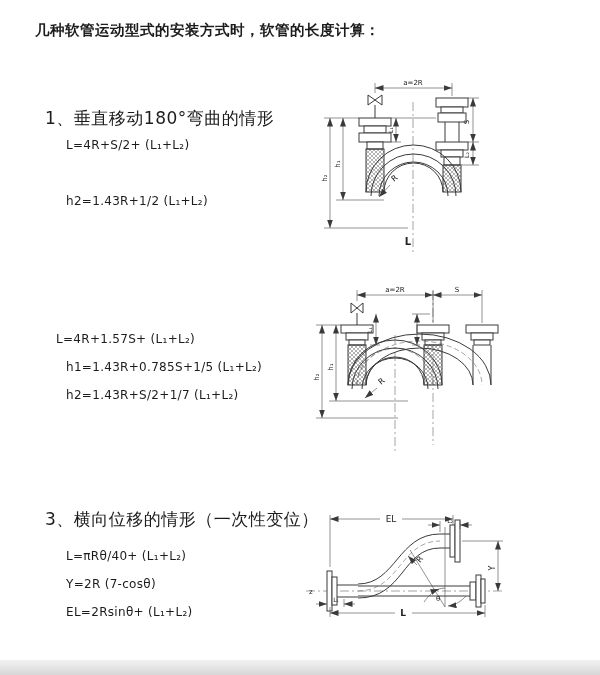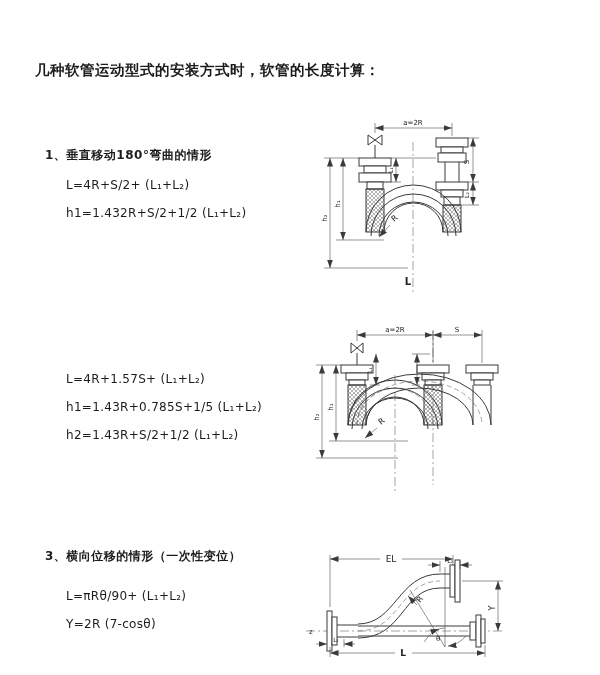--- a/index.html
+++ b/index.html
@@ -1,20 +1,20 @@
 <!DOCTYPE html>
 <html><head>
 <meta charset="utf-8">
 <style>
   html,body{margin:0;padding:0;}
   body{width:600px;height:675px;background:#ffffff;position:relative;overflow:hidden;
        font-family:"DejaVu Sans","Liberation Sans",sans-serif;color:#1c1c1c;}
-  .page{position:absolute;inset:0;background:#fff;margin-top:40px;}
+  .page{position:absolute;inset:0;background:#fff;}
   .title{position:absolute;left:35px;top:21px;font-size:14.5px;font-weight:bold;letter-spacing:.5px;margin:0;}
-  .heading{position:absolute;font-size:12px;font-weight:bold;letter-spacing:.5px;}
+  .heading{position:absolute;font-size:17px;font-weight:normal;letter-spacing:.5px;}
   .formula{position:absolute;font-size:12px;letter-spacing:.3px;}
   .diagram{position:absolute;}
   svg{display:block;}
   svg text{font-family:"DejaVu Sans","Liberation Sans",sans-serif;fill:#222;}
   .ol{stroke:#3a3a3a;stroke-width:1;fill:none;}
   .tl{stroke:#4a4a4a;stroke-width:.6;fill:none;}
   .cl{stroke:#5a5a5a;stroke-width:.55;fill:none;stroke-dasharray:9 3 2 3;}
   .dsh{stroke:#5a5a5a;stroke-width:.55;fill:none;stroke-dasharray:5 3;}
   .fl{fill:#fff;stroke:#3a3a3a;stroke-width:1;}
   .br{fill:url(#hatch);stroke:#3a3a3a;stroke-width:1;}
@@ -23,29 +23,30 @@
 </style>
 </head>
 <body>
 
 <div class="page">
 
   <h1 class="title">几种软管运动型式的安装方式时，软管的长度计算：</h1>
 
   <div class="heading" style="left:45px;top:107px">1、垂直移动180°弯曲的情形</div>
   <div class="formula" style="left:66px;top:138px">L=4R+S/2+ (L₁+L₂)</div>
-  <div class="formula" style="left:66px;top:166px">h1=1.432R+S/2+1/2 (L₁+L₂)</div>
-
-  <div class="formula" style="left:66px;top:332px">L=4R+1.57S+ (L₁+L₂)</div>
+  <div class="formula" style="left:66px;top:194px">h2=1.43R+1/2 (L₁+L₂)</div>
+
+  <div class="formula" style="left:56px;top:332px">L=4R+1.57S+ (L₁+L₂)</div>
   <div class="formula" style="left:66px;top:360px">h1=1.43R+0.785S+1/5 (L₁+L₂)</div>
-  <div class="formula" style="left:66px;top:388px">h2=1.43R+S/2+1/2 (L₁+L₂)</div>
+  <div class="formula" style="left:66px;top:388px">h2=1.43R+S/2+1/7 (L₁+L₂)</div>
 
   <div class="heading" style="left:45px;top:508px">3、横向位移的情形（一次性变位）</div>
-  <div class="formula" style="left:66px;top:549px">L=πRθ/90+ (L₁+L₂)</div>
+  <div class="formula" style="left:66px;top:549px">L=πRθ/40+ (L₁+L₂)</div>
   <div class="formula" style="left:66px;top:577px">Y=2R (7-cosθ)</div>
+  <div class="formula" style="left:66px;top:605px">EL=2Rsinθ+ (L₁+L₂)</div>
 
   <div class="diagram" style="left:312px;top:72px;width:268px;height:188px">
   <svg viewBox="0 0 268 188" width="268" height="188">
     <defs>
       <marker id="ar" markerWidth="10" markerHeight="8" refX="8.5" refY="3" orient="auto-start-reverse" markerUnits="userSpaceOnUse">
         <path d="M0,0 L8.5,3 L0,6 Z" fill="#3a3a3a"></path>
       </marker>
       <pattern id="hatch" width="4" height="4" patternUnits="userSpaceOnUse">
         <path d="M0,0 L4,4 M4,0 L0,4" stroke="#666" stroke-width="0.5"></path>
       </pattern>

